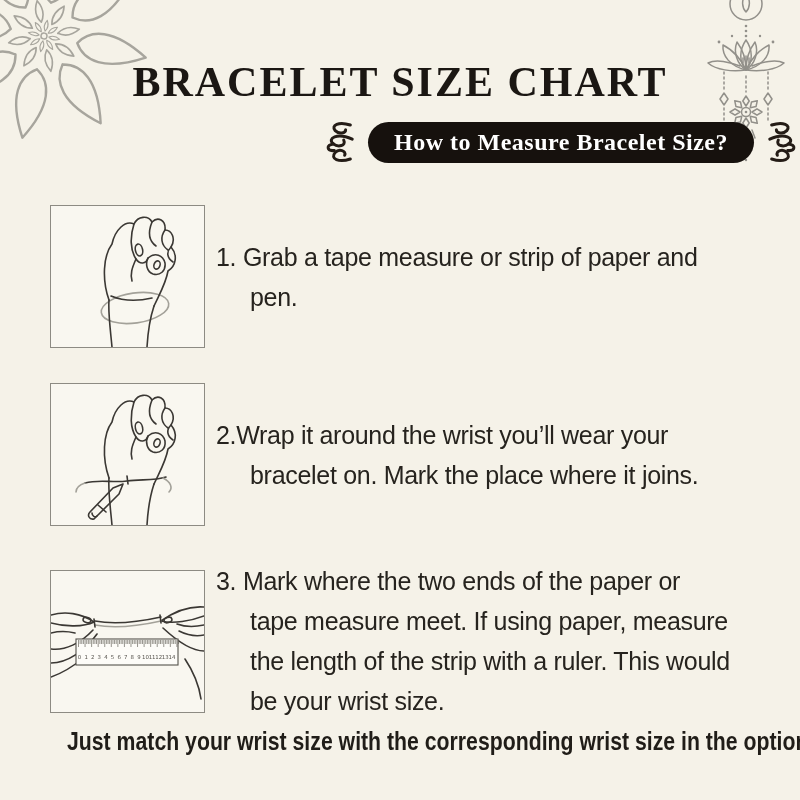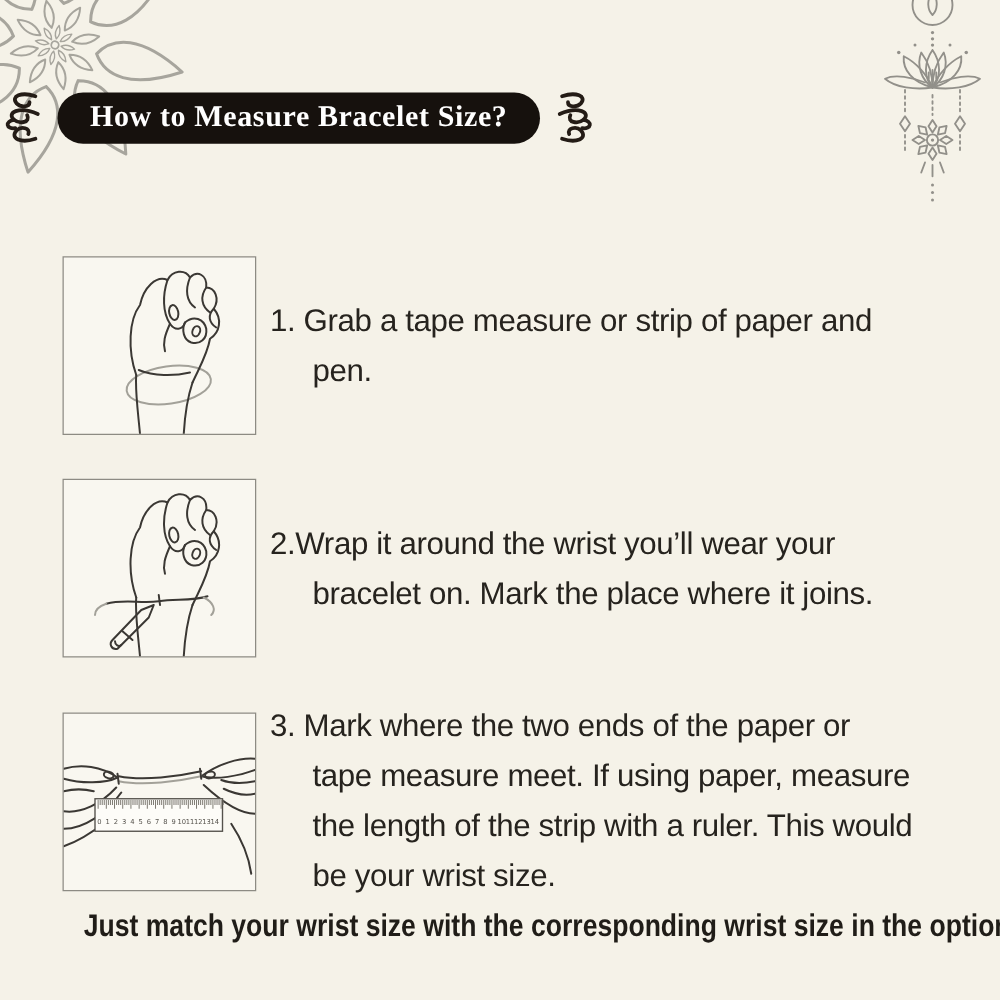--- a/index.html
+++ b/index.html
@@ -7,21 +7,21 @@
   svg{display:block;}
   .line{fill:none;stroke:#3b3834;stroke-width:1.6;stroke-linecap:round;stroke-linejoin:round;}
   .gray{stroke:#a3a199;}
   .orn{fill:none;stroke:#92908a;stroke-width:1.5;stroke-linecap:round;stroke-linejoin:round;}
   .mand{fill:none;stroke:#a7a59d;stroke-linecap:round;stroke-linejoin:round;}
   .flour{fill:none;stroke:#241c16;stroke-width:3.2;stroke-linecap:round;stroke-linejoin:round;}
   .decor-mandala{position:absolute;top:0;left:0;}
   .decor-lotus{position:absolute;top:0;right:4px;}
   .header{position:absolute;top:58px;left:0;width:800px;text-align:center;}
   .title{font-family:"Liberation Serif",serif;font-weight:bold;font-size:42px;letter-spacing:2px;color:#1b1713;}
-  .badge-row{margin-top:13px;display:flex;justify-content:flex-start;align-items:center;gap:12px;}
+  .badge-row{margin-top:13px;display:flex;justify-content:flex-end;align-items:center;gap:12px;}
   .badge{border-radius:22px;padding:7px 26px;font-family:"Liberation Serif",serif;font-weight:bold;font-size:24px;letter-spacing:0.5px;}
   .mirror{transform:scaleX(-1);}
   .steps{position:absolute;top:205px;left:50px;display:flex;flex-direction:column;gap:35px;}
   .step{display:flex;align-items:center;gap:11px;}
   .figure{width:155px;height:143px;background:#f9f7f0;border:1px solid #8d8b83;box-sizing:border-box;flex:none;}
   .step-text{width:616px;font-size:25px;line-height:40px;letter-spacing:-0.3px;white-space:pre-line;padding-left:34px;text-indent:-34px;color:#26231e;}
   .footer{position:absolute;top:727px;left:0;width:800px;text-align:center;}
   .footer span{display:inline-block;font-size:25px;font-weight:bold;transform:scaleX(0.85);transform-origin:center;white-space:nowrap;color:#201d18;}
   .ruler-text text{font-size:5.4px;fill:#55524c;font-family:"DejaVu Sans",sans-serif;text-anchor:middle;}
   .tick{fill:none;stroke:#6a675f;stroke-width:0.7;}
@@ -108,20 +108,21 @@
   </g>
   <path class="orn" d="M44,130 L41,138 M50,132 L50,141 M56,130 L59,138"></path>
   <g fill="#92908a" stroke="none">
     <circle cx="50" cy="148" r="1.2"></circle>
       <circle cx="50" cy="154" r="1.2"></circle>
       <circle cx="50" cy="160" r="1.2"></circle>
   </g>
 </svg>
 
 <div class="header">
+  <div class="title">BRACELET SIZE CHART</div>
   <div class="badge-row">
     <svg width="34" height="46" viewBox="0 0 36 48">
       <path class="flour" d="M30,6 C18,2 9,6 14,12 C18,16 25,15 25,11"></path>
       <path class="flour" d="M32,21 C16,14 5,20 12,26 C17,30 26,28 23,22"></path>
       <path class="flour" d="M12,26 C4,27 5,34 13,33"></path>
       <path class="flour" d="M30,42 C18,46 8,42 14,35 C18,31 26,33 24,38"></path>
     </svg>
     <div class="badge" style="background: rgb(22, 17, 13); color: rgb(255, 255, 255);">How to Measure Bracelet Size?</div>
     <svg class="mirror" width="34" height="46" viewBox="0 0 36 48">
       <path class="flour" d="M30,6 C18,2 9,6 14,12 C18,16 25,15 25,11"></path>

